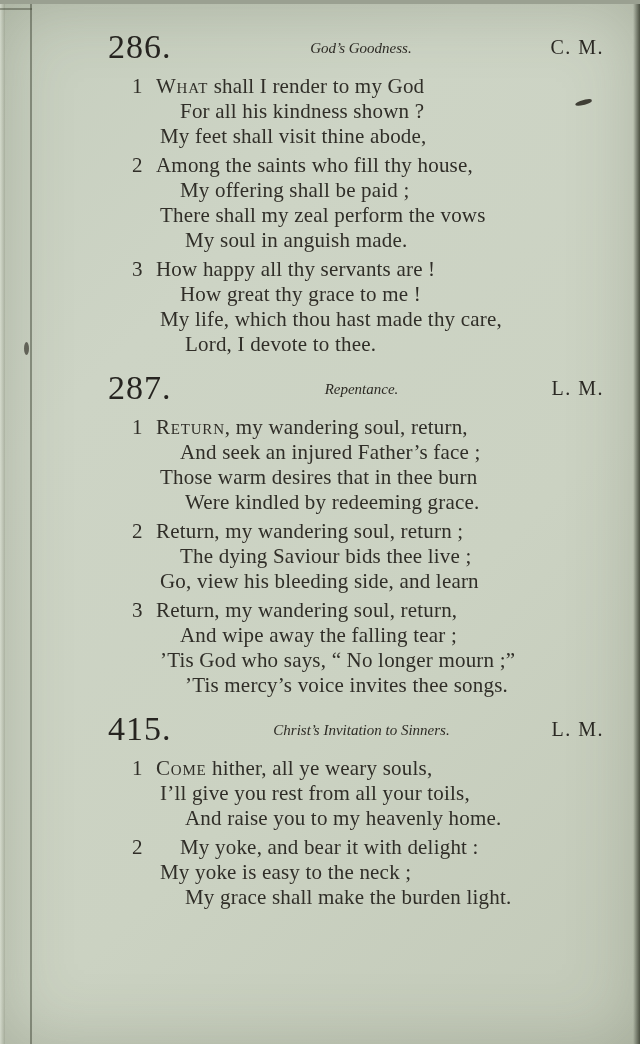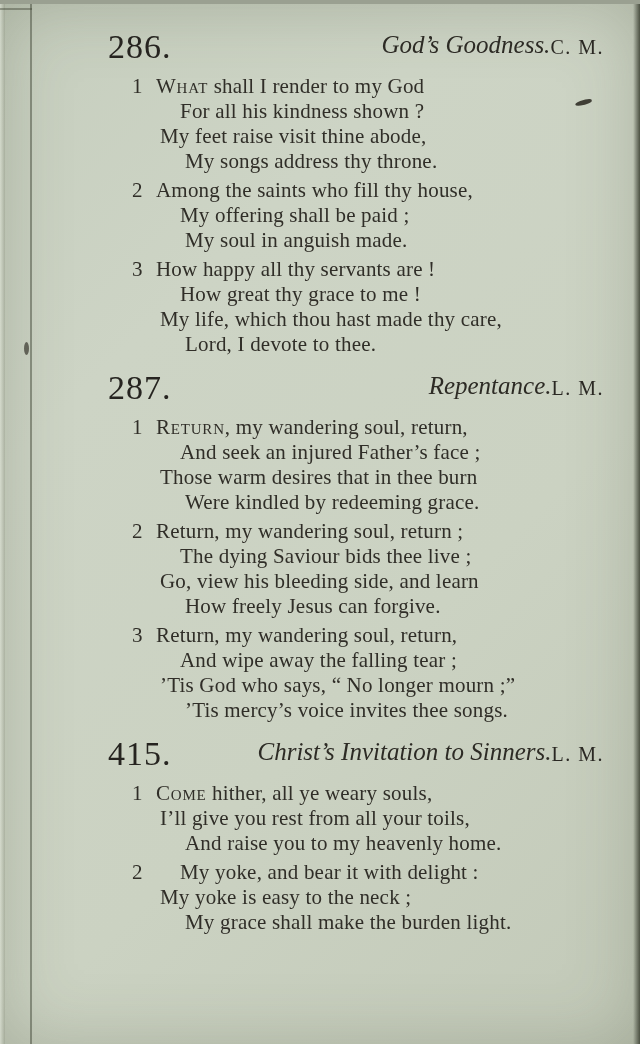--- a/index.html
+++ b/index.html
@@ -40,21 +40,21 @@
     left: 24px; top: 338px; width: 5px; height: 13px;
     border-radius: 50%; opacity: 0.75;
   }
   .content { position: relative; padding: 24px 36px 0 108px; }
   .hymn { margin-bottom: 12px; }
   .hymn-header { display: flex; align-items: baseline; margin-bottom: 8px; }
   .hymn-number {
     font-size: 34px; letter-spacing: 1px; color: #262420; font-weight: 500;
   }
   .hymn-title {
-    flex: 1; text-align: right; font-style: italic; font-size: 25px;
+    flex: 1; text-align: center; font-style: italic; font-size: 15px;
     position: relative; top: -5px; color: #2d2b25;
   }
   .hymn-meter {
     font-size: 20px; letter-spacing: 1.5px; position: relative; top: -4px;
     color: #2a2823;
   }
   .stanza { margin-bottom: 4px; }
   .line {
     font-size: 21px; line-height: 25px; letter-spacing: 0.2px;
     white-space: nowrap;
@@ -81,26 +81,26 @@
 
     <section class="hymn">
       <header class="hymn-header">
         <span class="hymn-number">286.</span>
         <span class="hymn-title">God’s Goodness.</span>
         <span class="hymn-meter">C. M.</span>
       </header>
       <div class="stanza">
         <div class="line line-a"><span class="vnum">1</span><span class="smallcaps">What</span><span> shall I render to my God</span></div>
         <div class="line line-b">For all his kindness shown ?</div>
-        <div class="line line-c">My feet raise visit thine abode,</div>
-        <div class="line line-d">My songs address thy throne.</div>
+        <div class="line line-c">My feet shall visit thine abode,</div>
       </div>
       <div class="stanza">
         <div class="line line-a"><span class="vnum">2</span><span>Among the saints who fill thy house,</span></div>
         <div class="line line-b">My offering shall be paid ;</div>
+        <div class="line line-c">There shall my zeal perform the vows</div>
         <div class="line line-d">My soul in anguish made.</div>
       </div>
       <div class="stanza">
         <div class="line line-a"><span class="vnum">3</span><span>How happy all thy servants are !</span></div>
         <div class="line line-b">How great thy grace to me !</div>
         <div class="line line-c">My life, which thou hast made thy care,</div>
         <div class="line line-d">Lord, I devote to thee.</div>
       </div>
     </section>
 
@@ -113,21 +113,20 @@
       <div class="stanza">
         <div class="line line-a"><span class="vnum">1</span><span class="smallcaps">Return</span><span>, my wandering soul, return,</span></div>
         <div class="line line-b">And seek an injured Father’s face ;</div>
         <div class="line line-c">Those warm desires that in thee burn</div>
         <div class="line line-d">Were kindled by redeeming grace.</div>
       </div>
       <div class="stanza">
         <div class="line line-a"><span class="vnum">2</span><span>Return, my wandering soul, return ;</span></div>
         <div class="line line-b">The dying Saviour bids thee live ;</div>
         <div class="line line-c">Go, view his bleeding side, and learn</div>
-        <div class="line line-d">How freely Jesus can forgive.</div>
       </div>
       <div class="stanza">
         <div class="line line-a"><span class="vnum">3</span><span>Return, my wandering soul, return,</span></div>
         <div class="line line-b">And wipe away the falling tear ;</div>
         <div class="line line-c">’Tis God who says, “ No longer mourn ;”</div>
         <div class="line line-d">’Tis mercy’s voice invites thee songs.</div>
       </div>
     </section>
 
     <section class="hymn">

